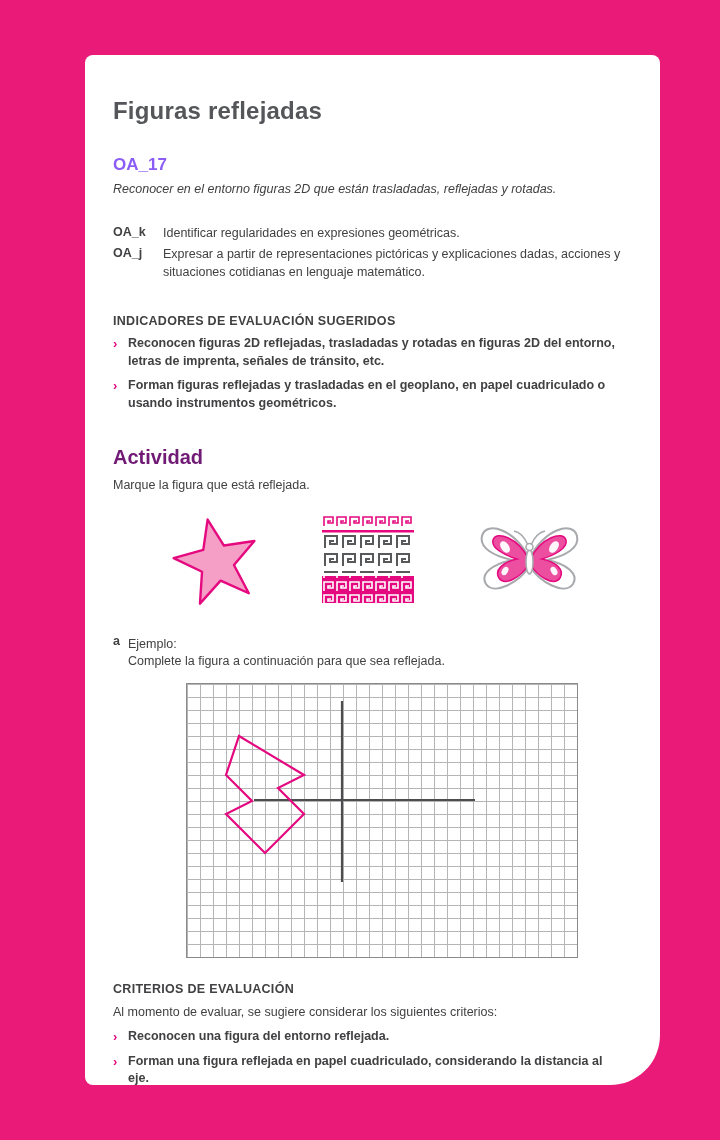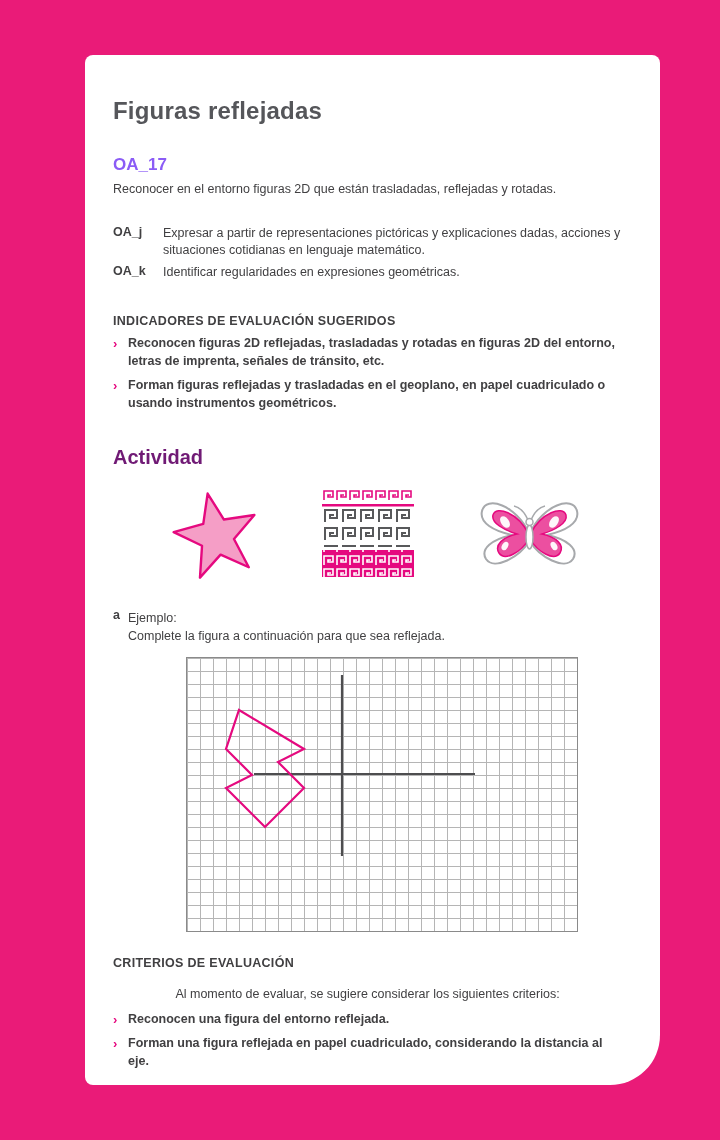--- a/index.html
+++ b/index.html
@@ -20,21 +20,21 @@
     overflow:hidden;
   }
   .page-title{
     font-size:24px;font-weight:bold;color:#55565A;margin:0;
     letter-spacing:0.2px;
   }
   .oa-main-label{
     color:#8b5cf6;font-weight:bold;font-size:17px;margin-top:30px;
   }
   .body-text{font-size:12.5px;color:#414042;line-height:1.4;}
-  .oa-main-desc{margin-top:6px;}
+  .oa-main-desc{margin-top:6px;font-style:italic;}
   .oa-rows{margin-top:26px;}
   .oa-row{display:flex;margin-top:4px;}
   .oa-row-label{width:50px;flex:0 0 50px;font-weight:bold;color:#414042;font-size:12.5px;}
   .oa-row-text{flex:1;font-size:12.5px;color:#414042;line-height:1.4;}
   .subheading{
     font-size:12.5px;font-weight:bold;color:#414042;margin-top:33px;letter-spacing:0.3px;
   }
   .bullet{display:flex;margin-top:7px;}
   .bullet-marker{width:15px;flex:0 0 15px;color:#E5097F;font-weight:bold;font-size:13px;line-height:1.35;}
   .bullet-text{flex:1;font-size:12.5px;color:#414042;line-height:1.4;font-weight:bold;}
@@ -55,54 +55,55 @@
     width:390px;height:273px;
     border:1px solid #8a8a8a;
     background-image:
       linear-gradient(#b5b5b5 1px, transparent 1px),
       linear-gradient(90deg, #b5b5b5 1px, transparent 1px);
     background-size:13px 13px;
     box-sizing:content-box;
   }
   .grid-wrap svg{position:absolute;left:0;top:0;}
   .criterios{margin-top:24px;}
-  .criterios-intro{margin-top:16px;text-align:center;}
+  .criterios-intro{margin-top:8px;}
 </style>
 </head>
 <body>
 
 <div class="card">
 
   <h1 class="page-title">Figuras reflejadas</h1>
 
   <div class="oa-main-label">OA_17</div>
   <div class="body-text oa-main-desc">Reconocer en el entorno figuras 2D que están trasladadas, reflejadas y rotadas.</div>
 
   <div class="oa-rows">
     <div class="oa-row">
+      <div class="oa-row-label">OA_k</div>
+      <div class="oa-row-text">Identificar regularidades en expresiones geométricas.</div>
+    </div>
+    <div class="oa-row">
       <div class="oa-row-label">OA_j</div>
       <div class="oa-row-text">Expresar a partir de representaciones pictóricas y explicaciones dadas, acciones y situaciones cotidianas en lenguaje matemático.</div>
-    </div>
-    <div class="oa-row">
-      <div class="oa-row-label">OA_k</div>
-      <div class="oa-row-text">Identificar regularidades en expresiones geométricas.</div>
     </div>
   </div>
 
   <div class="subheading">INDICADORES DE EVALUACIÓN SUGERIDOS</div>
   <div class="bullet">
     <span class="bullet-marker">›</span>
     <span class="bullet-text">Reconocen figuras 2D reflejadas, trasladadas y rotadas en figuras 2D del entorno, letras de imprenta, señales de tránsito, etc.</span>
   </div>
   <div class="bullet">
     <span class="bullet-marker">›</span>
     <span class="bullet-text">Forman figuras reflejadas y trasladadas en el geoplano, en papel cuadriculado o usando instrumentos geométricos.</span>
   </div>
 
   <div class="activity-heading">Actividad</div>
+  <div class="body-text activity-instruction">Marque la figura que está reflejada.</div>
 
   <div class="images-row">
 
     <div class="img-option">
       <svg width="96" height="94" viewBox="0 0 100 96">
         <path d="M50,6 L61,36 L93,38 L67,58 L76,90 L50,71 L24,90 L33,58 L7,38 L39,36 Z" fill="#F59EC6" stroke="#E5097F" stroke-width="2.5" stroke-linejoin="round" transform="rotate(-12 50 48)"></path>
       </svg>
     </div>
 
     <div class="img-option">

